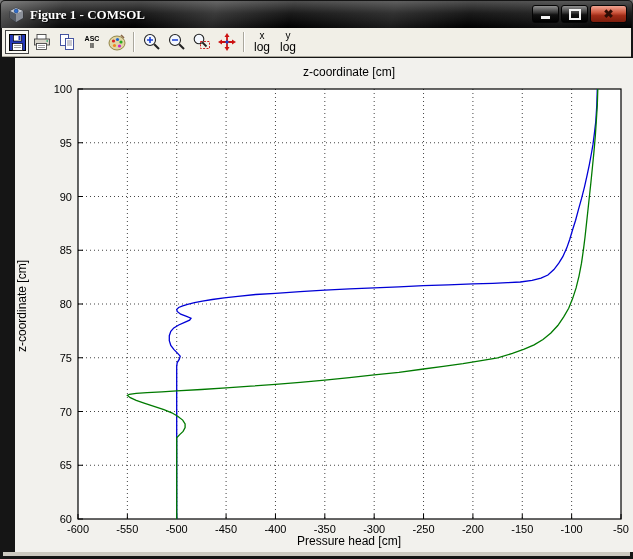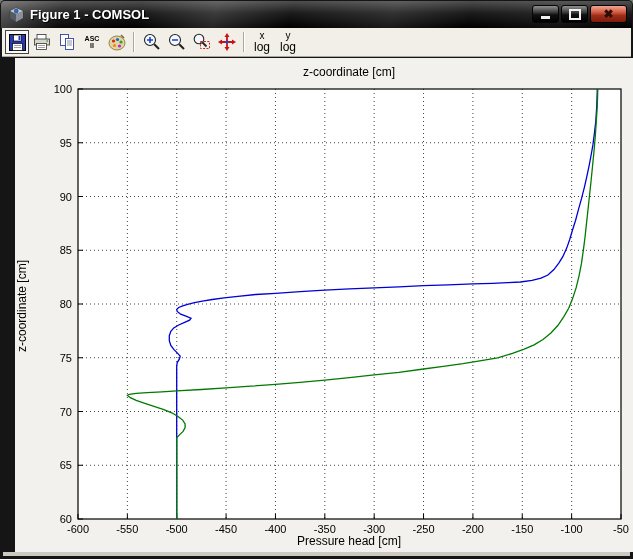--- a/index.html
+++ b/index.html
@@ -6,21 +6,21 @@
   .window{position:relative;width:633px;height:559px;background:#151515;border-radius:5px 5px 0 0;overflow:hidden;}
   
   .titlebar{position:absolute;left:1px;top:1px;width:631px;height:27px;border-radius:4px 4px 0 0;
     background:
       linear-gradient(105deg, rgba(255,255,255,.28) 0%, rgba(255,255,255,.04) 10%, rgba(255,255,255,0) 22%,
         rgba(255,255,255,.14) 34%, rgba(255,255,255,0) 46%, rgba(255,255,255,.10) 62%, rgba(255,255,255,0) 74%,
         rgba(255,255,255,.06) 88%, rgba(255,255,255,0) 100%),
       linear-gradient(to bottom,#4e4e4e 0%,#1b1b1b 45%,#000 100%);
     display:flex;align-items:center;}
   .title-icon{width:17px;height:17px;margin:0 5px 0 7px;flex:0 0 auto;}
-  .title-text{color:#fff;font-size:13px;font-weight:bold;text-shadow:1px 1px 1px #000;white-space:nowrap;}
+  .title-text{color:#fff;font-size:13px;font-weight:bold;text-shadow:1px 1px 1px #000;white-space:nowrap;font-family:Liberation Serif, serif;}
   .winbtns{position:absolute;right:5px;top:4px;display:flex;gap:2px;}
   .winbtn{height:18px;border:1px solid #050505;border-radius:3px;display:flex;align-items:center;justify-content:center;box-sizing:border-box;}
   .winbtn.gray{width:27px;background:linear-gradient(to bottom,#909090 0%,#3a3a3a 40%,#101010 55%,#000 100%);}
   .winbtn.red{width:37px;background:linear-gradient(to bottom,#f0a593 0%,#cf5a41 40%,#a02c17 60%,#7c1d0c 100%);}
   .glyph-min{width:9px;height:3px;background:#f2f2f2;margin-top:7px;}
   .glyph-max{width:8px;height:7px;border:2px solid #f2f2f2;}
   .glyph-close{color:#2d0d05;font-size:12px;font-weight:bold;line-height:1;}
   
   .toolbar{position:absolute;left:2px;top:28px;width:629px;height:29px;background:#f1efe7;border-bottom:1px solid #a9a69b;
     display:flex;align-items:center;padding-left:2px;box-sizing:border-box;}

